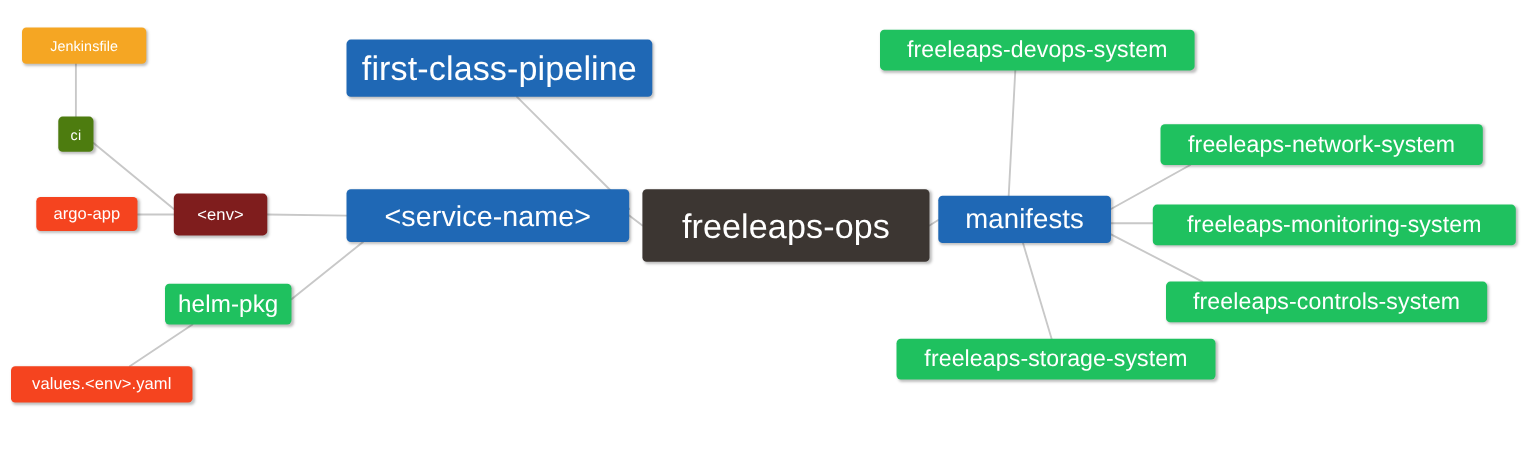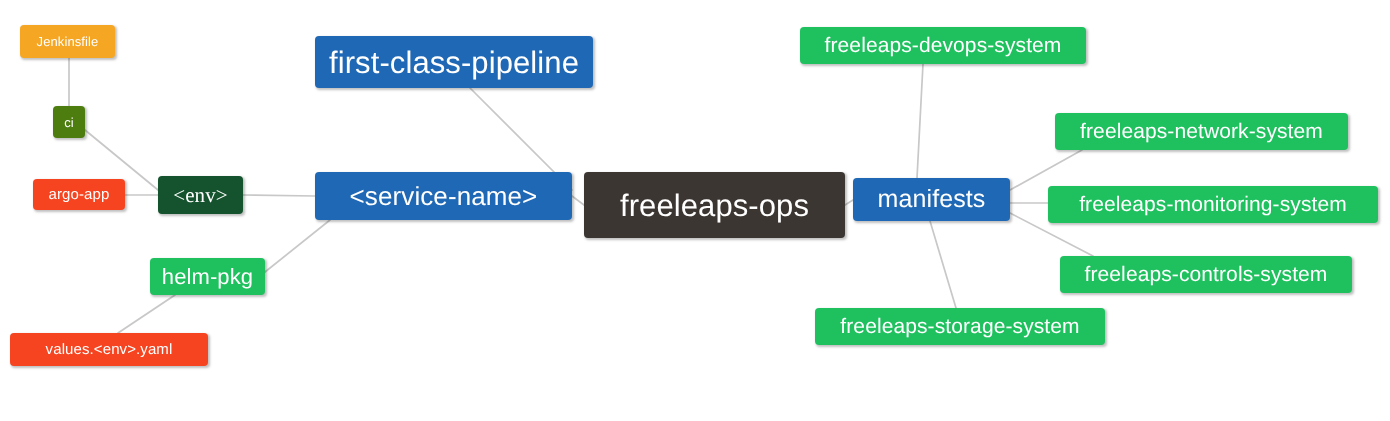--- a/index.html
+++ b/index.html
@@ -67,36 +67,36 @@
       </div>
       <div class="node" style="left: 315px; top: 172px; width: 257px; height: 48px; background: rgb(31, 104, 181); font-size: 26px;">
         <span>&lt;service-name&gt;</span>
       </div>
       <div class="node" style="left: 853px; top: 178px; width: 157px; height: 43px; background: rgb(31, 104, 181); font-size: 25px;">
         <span>manifests</span>
       </div>
       <div class="node" style="left: 315px; top: 36px; width: 278px; height: 52px; background: rgb(31, 104, 181); font-size: 31px;">
         <span>first-class-pipeline</span>
       </div>
-      <div class="node" style="left: 158px; top: 176px; width: 85px; height: 38px; background: #14532d; font-size: 21px; font-family: Liberation Serif, serif;">
+      <div class="node" style="left: 158px; top: 176px; width: 85px; height: 38px; background: #7f1d1d; font-size: 15px;">
         <span>&lt;env&gt;</span>
       </div>
       <div class="node" style="left: 150px; top: 258px; width: 115px; height: 37px; background: rgb(31, 193, 95); font-size: 22px;">
         <span>helm-pkg</span>
       </div>
-      <div class="node" style="left: 20px; top: 25px; width: 95px; height: 33px; background: rgb(245, 166, 35); font-size: 13px;">
+      <div class="node" style="left: 20px; top: 25px; width: 113px; height: 33px; background: rgb(245, 166, 35); font-size: 13px;">
         <span>Jenkinsfile</span>
       </div>
       <div class="node" style="left: 53px; top: 106px; width: 32px; height: 32px; background: #4d7c0f; font-size: 13px;">
         <span>ci</span>
       </div>
       <div class="node" style="left: 33px; top: 179px; width: 92px; height: 31px; background: rgb(245, 68, 31); font-size: 15px; justify-content: center;">
         <span>argo-app</span>
       </div>
-      <div class="node" style="left: 10px; top: 333px; width: 198px; height: 33px; background: rgb(245, 68, 31); font-size: 15px;">
+      <div class="node" style="left: 10px; top: 333px; width: 165px; height: 33px; background: rgb(245, 68, 31); font-size: 15px;">
         <span>values.&lt;env&gt;.yaml</span>
       </div>
       <div class="node" style="left: 800px; top: 27px; width: 286px; height: 37px; background: rgb(31, 193, 95); font-size: 21px;">
         <span>freeleaps-devops-system</span>
       </div>
       <div class="node" style="left: 1055px; top: 113px; width: 293px; height: 37px; background: rgb(31, 193, 95); font-size: 21px;">
         <span>freeleaps-network-system</span>
       </div>
       <div class="node" style="left: 1048px; top: 186px; width: 330px; height: 37px; background: rgb(31, 193, 95); font-size: 21px; justify-content: center;">
         <span>freeleaps-monitoring-system</span>

